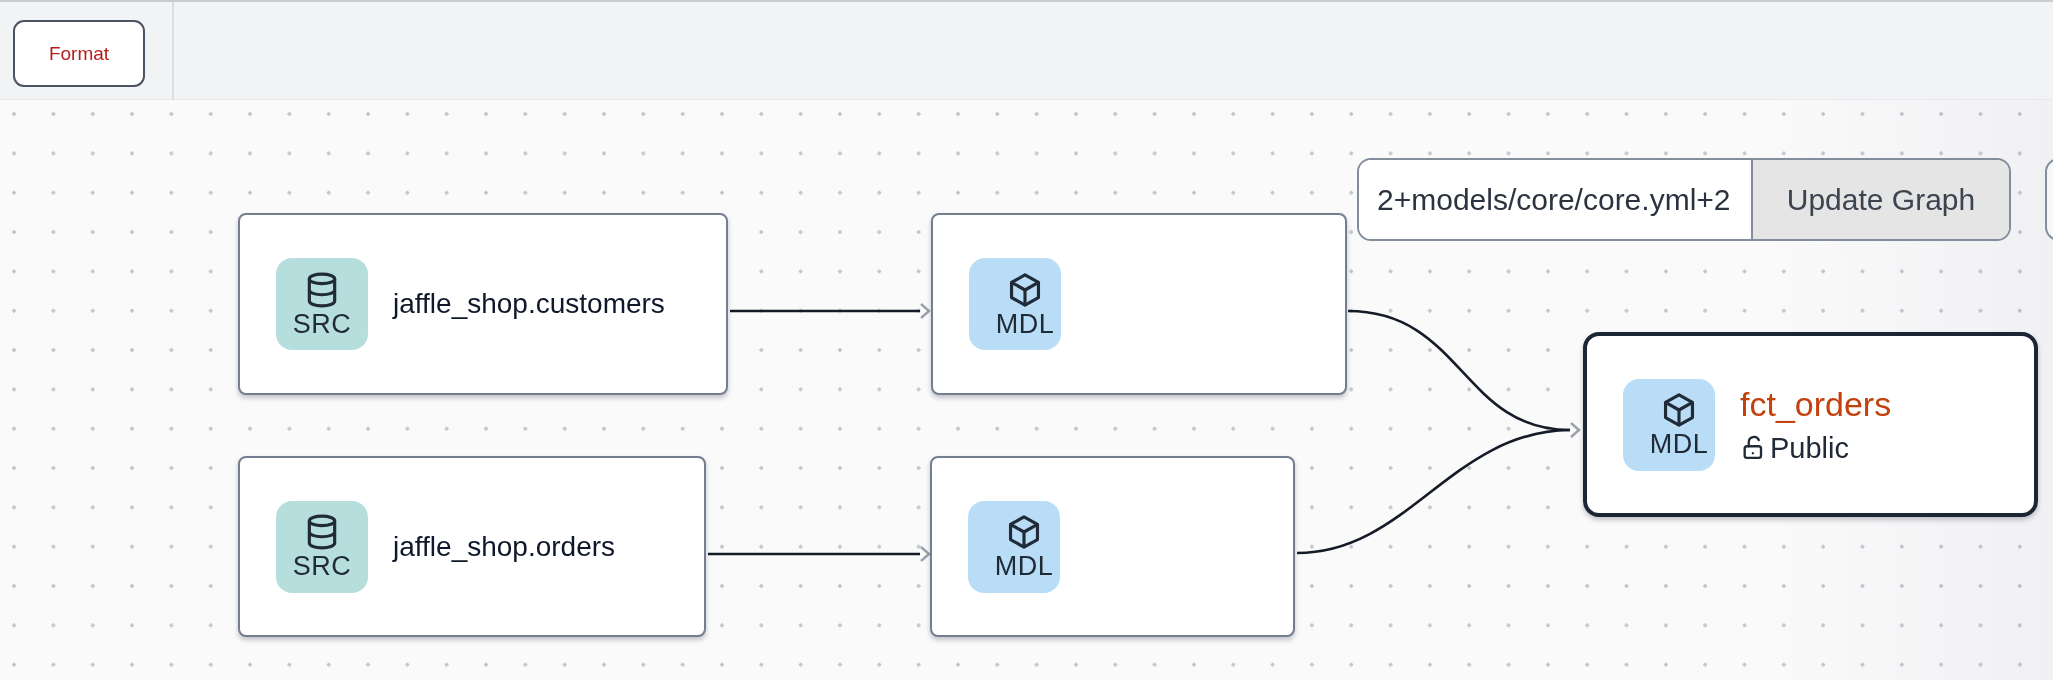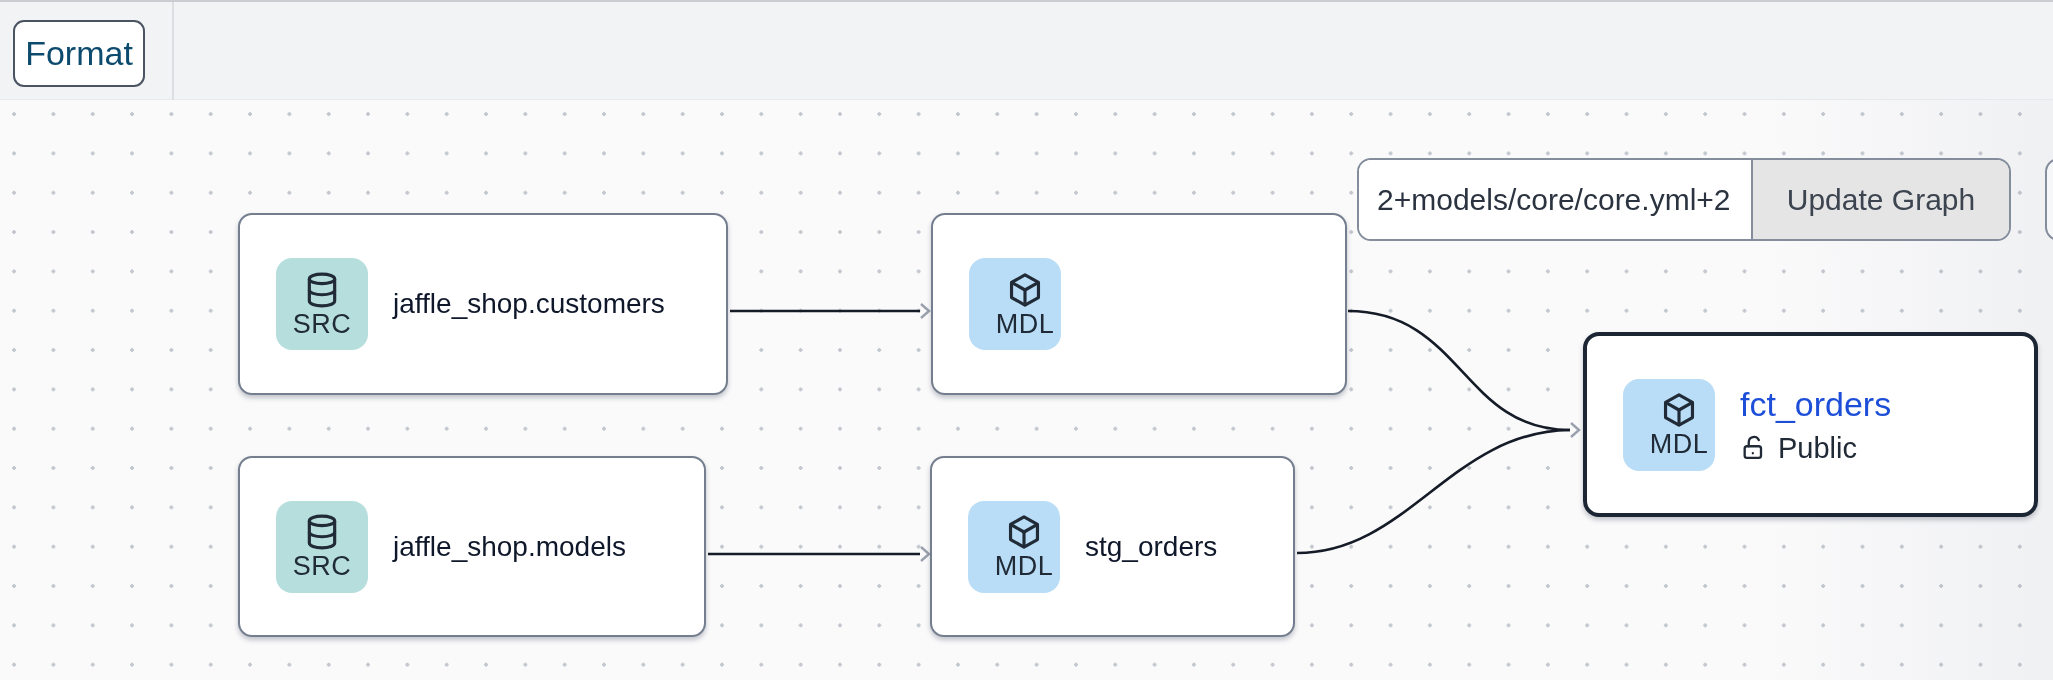--- a/index.html
+++ b/index.html
@@ -15,21 +15,21 @@
   .header {
     position:absolute; left:0; top:0; width:2053px; height:100px;
     background:#f2f3f5;
     border-top:2px solid #c9ccd1;
     border-bottom:1px solid #e7e9ec;
     display:flex; align-items:center;
   }
   .format-btn {
     position:absolute; left:13px; top:18px; width:132px; height:67px;
     background:#ffffff; border:2px solid #4a5462; border-radius:11px;
-    font-size:34px; color:#0c4a6e; font-family:inherit;
+    font-size:19px; color:#b91c1c; font-family:inherit;
     display:flex; align-items:center; justify-content:center; cursor:pointer;
   }
   .header-sep {
     position:absolute; left:172px; top:0; width:2px; height:99px; background:#dcdee1;
   }
   .tabs { position:absolute; left:241px; top:0; height:100px; display:flex; }
   .tab {
     height:100px; padding:0 37px; display:flex; align-items:center;
     font-size:30px; color:#242e3d; cursor:pointer; position:relative;
   }
@@ -44,37 +44,37 @@
     background-image:
       linear-gradient(to right, rgba(255,255,255,0) 86%, rgba(108,117,132,0.07) 100%),
       radial-gradient(circle, #c3c7ce 1.7px, rgba(0,0,0,0) 1.8px);
     background-size:100% 100%, 39.33px 39.33px;
     background-position:0 0, -5.6px -5.6px;
   }
   svg.edges { position:absolute; left:0; top:0; width:2053px; height:680px; pointer-events:none; }
   
   .node {
     position:absolute; background:#ffffff;
-    border:2px solid #747e8e; border-radius:14px;
+    border:2px solid #747e8e; border-radius:8px;
     box-shadow:0 3px 5px rgba(45,55,75,.28);
     display:flex; align-items:center; cursor:pointer;
   }
   .node.selected { border:4px solid #1b2534; border-radius:16px; }
   .node-icon {
     width:92px; height:92px; border-radius:16px; margin-left:36px; flex:0 0 auto;
     display:flex; flex-direction:column; align-items:center; justify-content:center;
     gap:2px;
   }
   .node-icon.src { background:#b6dedd; }
   .node-icon.mdl { background:#b9ddf6;padding-left:20px; }
   .node-icon .badge { font-size:27px; color:#212b38; line-height:1; letter-spacing:.5px; }
   .node-label { font-size:28px; color:#0f172a; margin-left:25px; white-space:nowrap; }
   .node-text-col { margin-left:25px; display:flex; flex-direction:column; gap:8px; }
-  .node-title { font-size:34px; color:#1d4ed8; }
-  .node-access { display:flex; align-items:center; gap:10px; font-size:29px; color:#212b38; }
+  .node-title { font-size:34px; color:#c2410c; }
+  .node-access { display:flex; align-items:center; gap:2px; font-size:29px; color:#212b38; }
   
   .selector-group {
     position:absolute; left:1357px; top:158px; width:654px; height:83px;
     border:2px solid #848d9c; border-radius:14px; background:#ffffff;
     display:flex; overflow:hidden;
   }
   .selector-input {
     width:392px; height:100%; border:none; outline:none; background:#ffffff;
     font-family:inherit; font-size:30px; color:#2a333f; padding:0 0 0 18px;
   }
@@ -131,21 +131,21 @@
   <div class="node-icon src">
     <span class="icon-glyph">
       <svg width="38" height="38" viewBox="0 0 24 24" fill="none" stroke="#212b38" stroke-width="2">
         <ellipse cx="12" cy="5" rx="8" ry="3"></ellipse>
         <path d="M4 5v14c0 1.7 3.6 3 8 3s8-1.3 8-3V5"></path>
         <path d="M4 12c0 1.7 3.6 3 8 3s8-1.3 8-3"></path>
       </svg>
     </span>
     <span class="badge">SRC</span>
   </div>
-  <div class="node-label">jaffle_shop.models</div>
+  <div class="node-label">jaffle_shop.orders</div>
 </div>
 
 <div class="node" style="left:931px; top:213px; width:416px; height:182px;">
   <div class="node-icon mdl">
     <span class="icon-glyph">
       <svg width="38" height="38" viewBox="0 0 24 24" fill="none" stroke="#212b38" stroke-width="2" stroke-linejoin="round">
         <path d="M12 2.5 L20.5 7.2 V16.8 L12 21.5 L3.5 16.8 V7.2 Z"></path>
         <path d="M3.5 7.2 L12 12 L20.5 7.2"></path>
         <path d="M12 12 V21.5"></path>
       </svg>
@@ -158,21 +158,20 @@
   <div class="node-icon mdl">
     <span class="icon-glyph">
       <svg width="38" height="38" viewBox="0 0 24 24" fill="none" stroke="#212b38" stroke-width="2" stroke-linejoin="round">
         <path d="M12 2.5 L20.5 7.2 V16.8 L12 21.5 L3.5 16.8 V7.2 Z"></path>
         <path d="M3.5 7.2 L12 12 L20.5 7.2"></path>
         <path d="M12 12 V21.5"></path>
       </svg>
     </span>
     <span class="badge">MDL</span>
   </div>
-  <div class="node-label">stg_orders</div>
 </div>
 
 <div class="node selected" style="left:1583px; top:332px; width:455px; height:185px;">
   <div class="node-icon mdl">
     <span class="icon-glyph">
       <svg width="38" height="38" viewBox="0 0 24 24" fill="none" stroke="#212b38" stroke-width="2" stroke-linejoin="round">
         <path d="M12 2.5 L20.5 7.2 V16.8 L12 21.5 L3.5 16.8 V7.2 Z"></path>
         <path d="M3.5 7.2 L12 12 L20.5 7.2"></path>
         <path d="M12 12 V21.5"></path>
       </svg>

